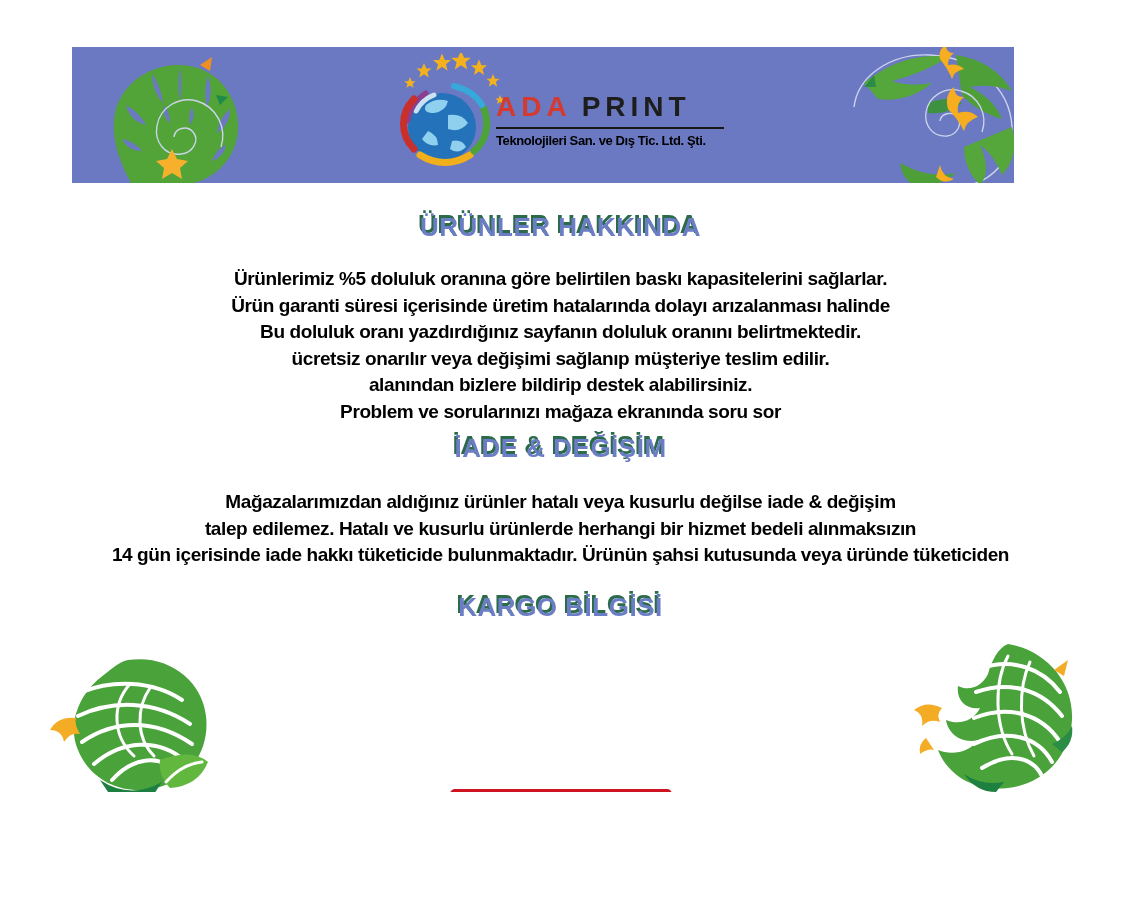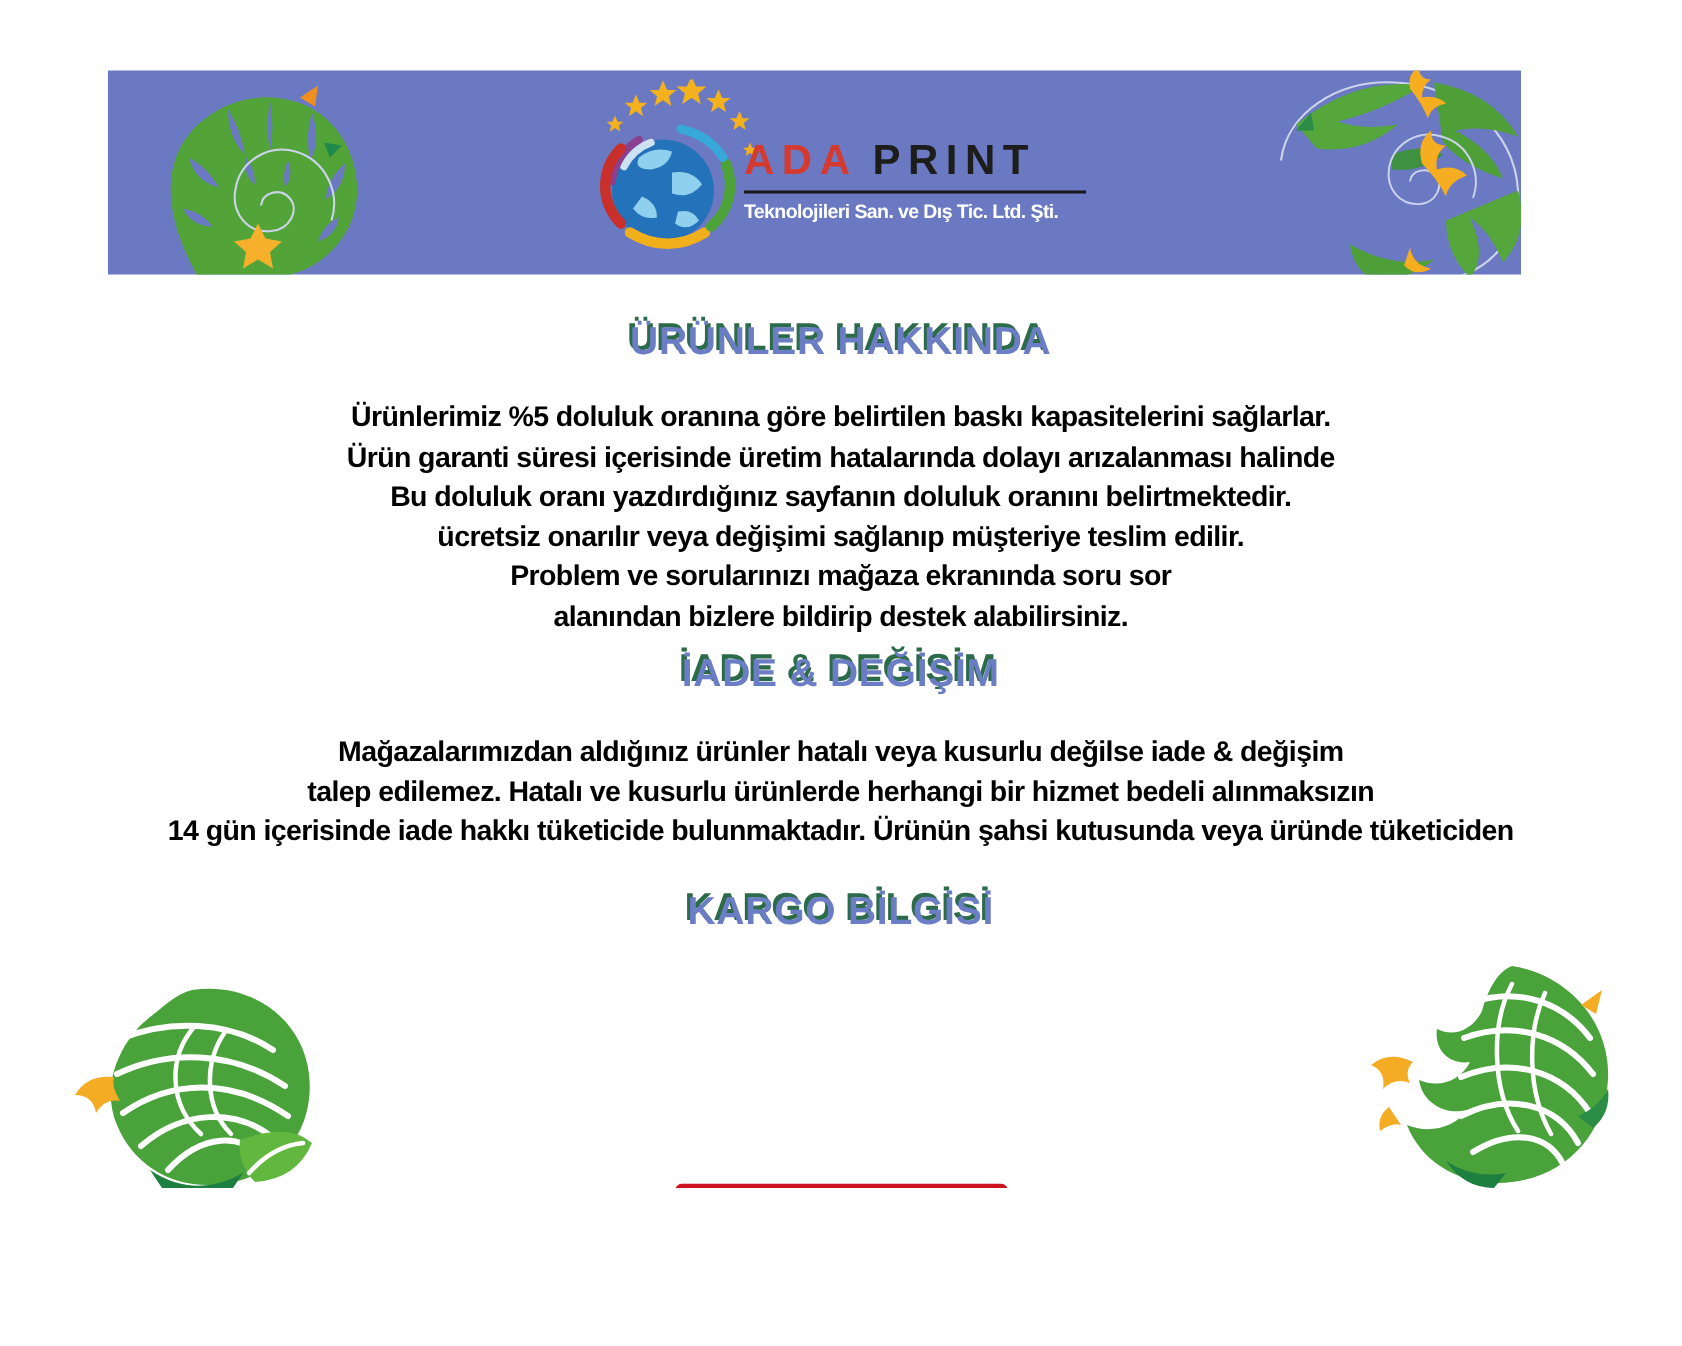--- a/index.html
+++ b/index.html
@@ -12,21 +12,21 @@
   .orn-tl{left:16px;top:6px;width:152px;height:148px;}
   .orn-tr{left:772px;top:0px;width:185px;height:140px;}
   
   .logo{position:absolute;left:318px;top:6px;width:430px;height:126px;}
   .globe-svg{position:absolute;left:0;top:0;width:116px;height:120px;}
   .logo-textcol{position:absolute;left:106px;top:38px;width:300px;}
   .brand-line{font-size:28px;font-weight:bold;letter-spacing:5px;white-space:nowrap;}
   .brand-ada{color:#d43a2e;}
   .brand-print{color:#1d1d1b;margin-left:10px;}
   .brand-rule{width:228px;border:none;border-top:2.5px solid #17171a;margin:4px 0 4px 0;}
-  .tagline{font-size:13px;font-weight:bold;color:#ffffff;letter-spacing:-0.4px;white-space:nowrap;}
+  .tagline{font-size:13px;font-weight:bold;color:#000000;letter-spacing:-0.4px;white-space:nowrap;}
   
   .heading{position:absolute;left:0;width:1121px;text-align:center;
            font-size:26px;font-weight:bold;letter-spacing:0.5px;
            color:#6b7dc5;text-shadow:-2px -3px 0 #2c6b4a;}
   .h1{top:212px;} .h2{top:433px;} .h3{top:592px;}
   .para{position:absolute;left:0;width:1121px;text-align:center;color:#000;
         font-size:19px;font-weight:bold;line-height:26.5px;letter-spacing:-0.4px;}
   .para div{white-space:nowrap;}
   .p1{top:266px;} .p2{top:489px;} .p3{top:648px;}
   
@@ -107,22 +107,22 @@
       </div>
     </div>
   </div>
 
   <div class="heading h1">ÜRÜNLER HAKKINDA</div>
   <div class="para p1">
     <div>Ürünlerimiz %5 doluluk oranına göre belirtilen baskı kapasitelerini sağlarlar.</div>
     <div>Ürün garanti süresi içerisinde üretim hatalarında dolayı arızalanması halinde</div>
     <div>Bu doluluk oranı yazdırdığınız sayfanın doluluk oranını belirtmektedir.</div>
     <div>ücretsiz onarılır veya değişimi sağlanıp müşteriye teslim edilir.</div>
+    <div>alanından bizlere bildirip destek alabilirsiniz.</div>
     <div>Problem ve sorularınızı mağaza ekranında soru sor</div>
-    <div>alanından bizlere bildirip destek alabilirsiniz.</div>
   </div>
 
   <div class="heading h2">İADE &amp; DEĞİŞİM</div>
   <div class="para p2">
     <div>Mağazalarımızdan aldığınız ürünler hatalı veya kusurlu değilse iade &amp; değişim</div>
     <div>talep edilemez. Hatalı ve kusurlu ürünlerde herhangi bir hizmet bedeli alınmaksızın</div>
     <div>14 gün içerisinde iade hakkı tüketicide bulunmaktadır. Ürünün şahsi kutusunda veya üründe tüketiciden</div>
   </div>
 
   <div class="heading h3">KARGO BİLGİSİ</div>

